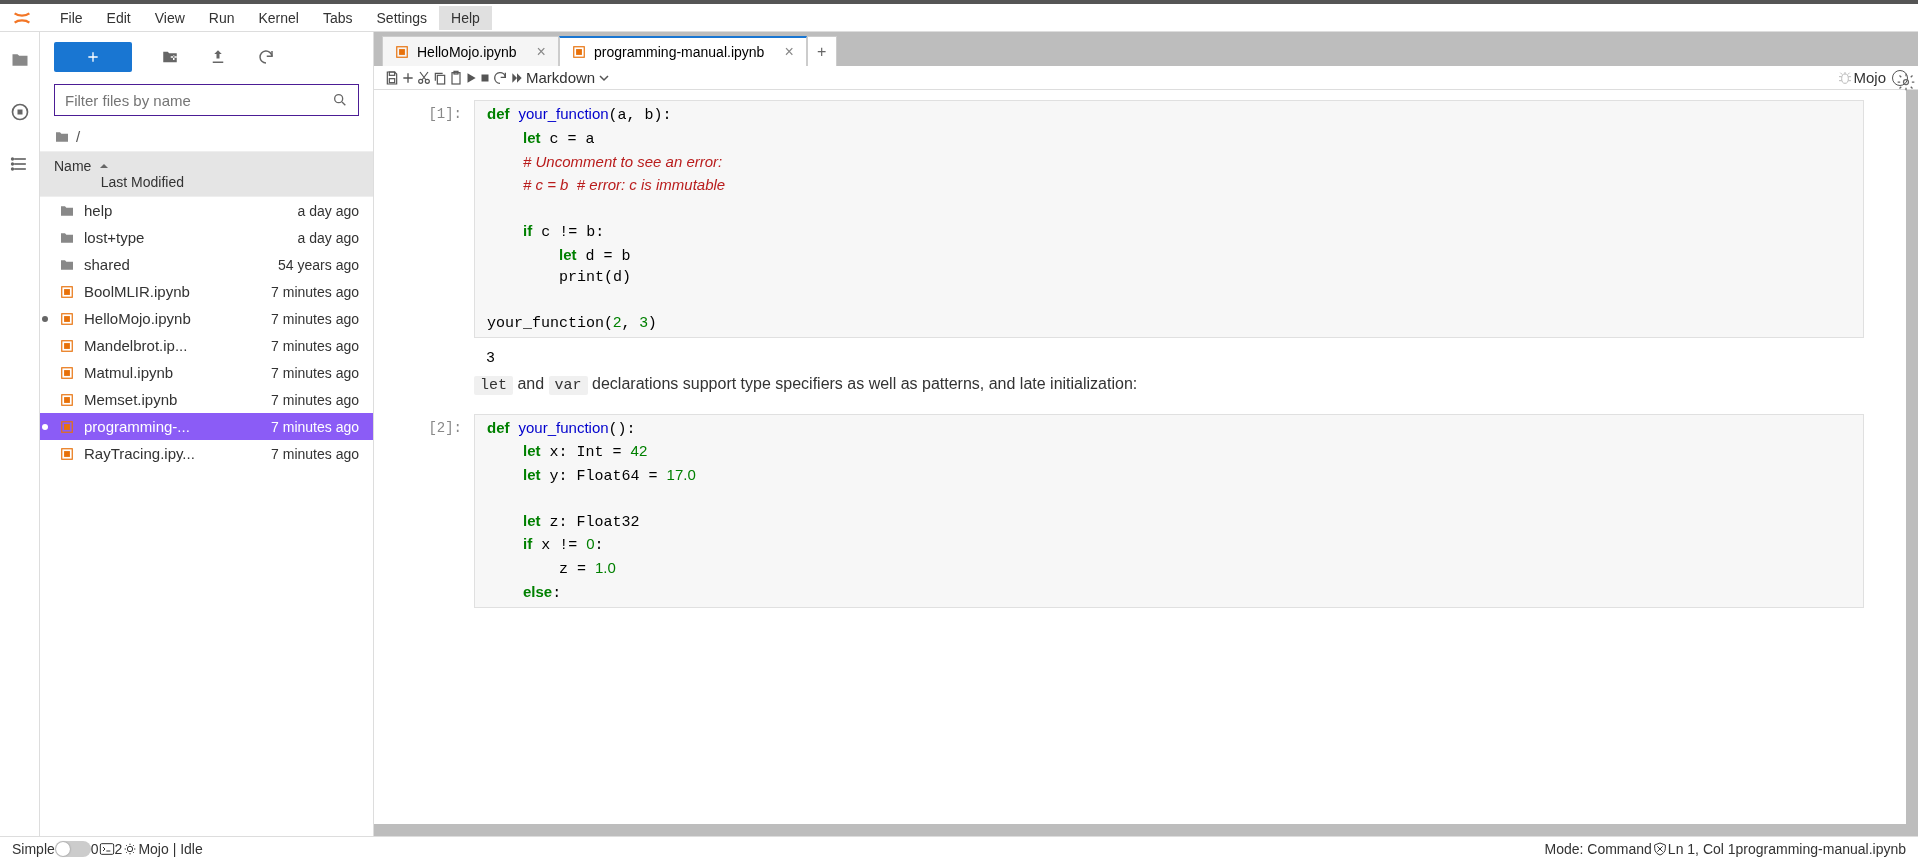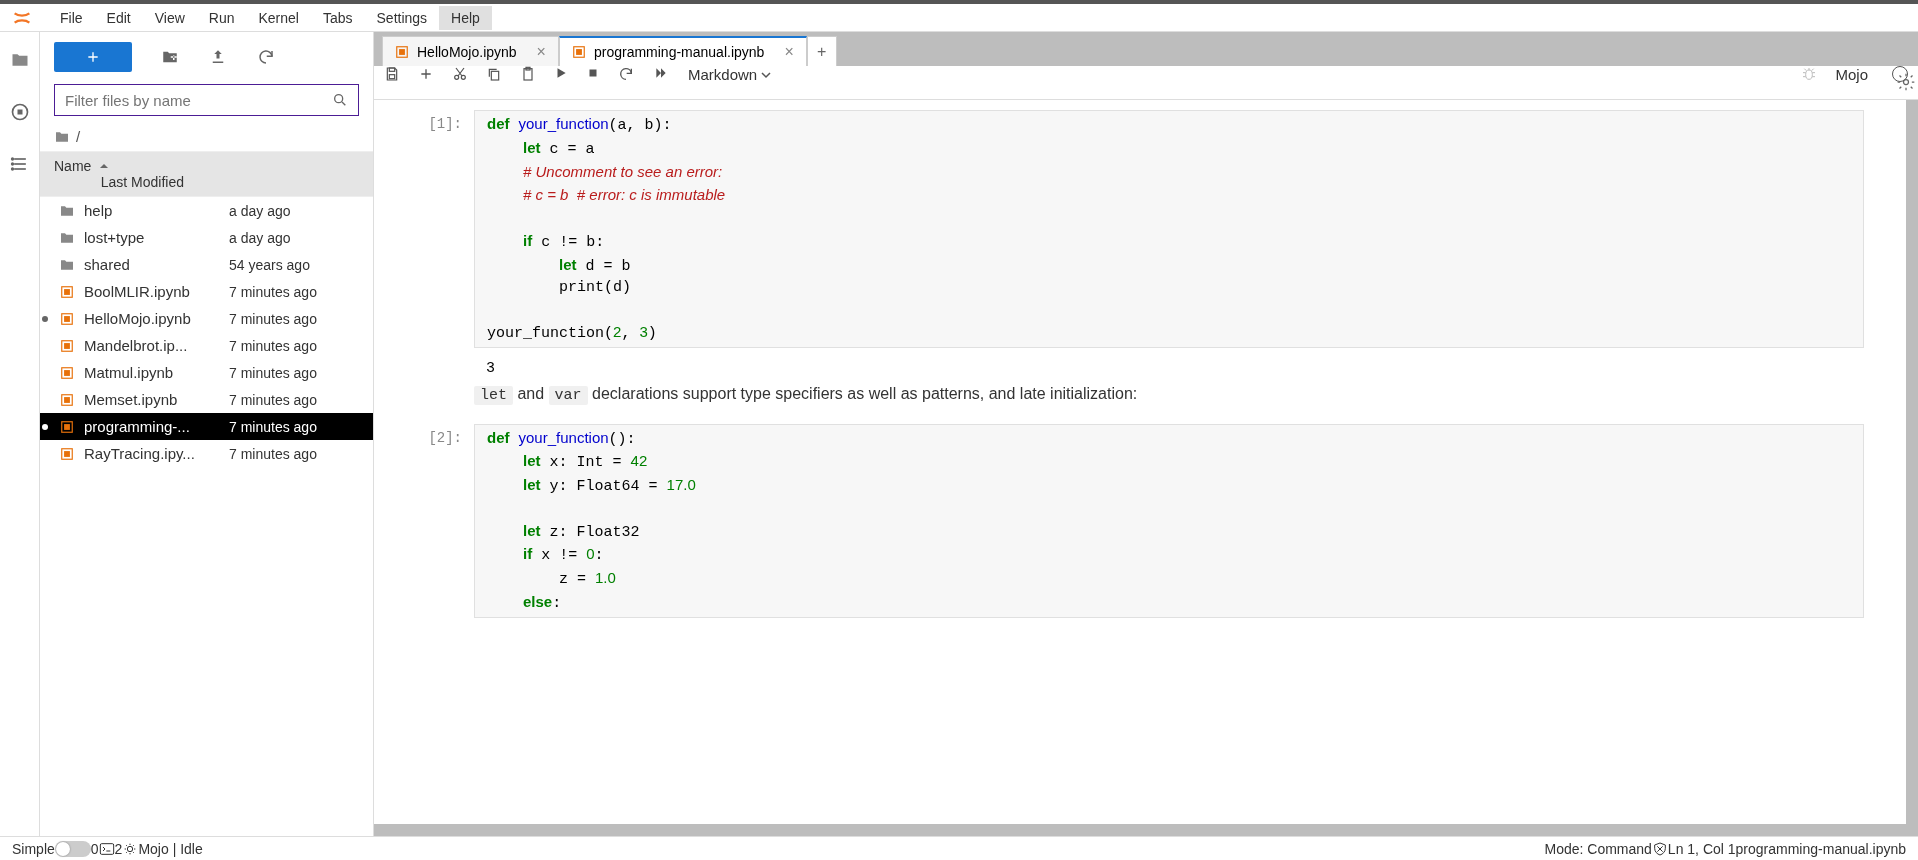--- a/index.html
+++ b/index.html
@@ -17,34 +17,34 @@
 .new-btn { width: 78px; height: 30px; background: #1976d2; border-radius: 2px; display: flex; align-items: center; justify-content: center; color: #fff; cursor: pointer; }
 .tool-icon { width: 20px; height: 20px; color: #666; cursor: pointer; display: flex; align-items: center; justify-content: center; }
 .filter-box { margin: 6px 14px; border: 1px solid #4c1d95; height: 32px; display: flex; align-items: center; padding: 0 10px; }
 .filter-box input { border: none; outline: none; flex: 1; font-size: 15px; color: #333; }
 .breadcrumb { padding: 6px 14px; display: flex; align-items: center; gap: 6px; color: #555; font-size: 15px; }
 .file-header { display: flex; padding: 6px 14px; border-top: 1px solid #eee; border-bottom: 1px solid #eee; font-size: 14px; color: #333; background: #e5e5e5; flex-direction: column; }
 .file-header .col-name { flex: 1; display: flex; align-items: center; gap: 8px; }
 .file-header .col-mod { width: 130px; text-align: right; }
 .file-list { flex: 1; overflow: auto; }
 .file-row { display: flex; align-items: center; padding: 5px 14px; font-size: 15px; color: #333; cursor: pointer; position: relative; }
-.file-row.selected { background: #000000; color: #fff; }
+.file-row.selected { background: #8b5cf6; color: #fff; }
 .file-row .dot { position: absolute; left: 2px; width: 6px; height: 6px; border-radius: 50%; background: #666; }
 .file-row.selected .dot { background: #fff; }
 .file-row .file-icon { width: 18px; margin-left: 4px; margin-right: 8px; display: flex; align-items: center; justify-content: center; }
 .file-row .file-name { flex: 1; white-space: nowrap; overflow: hidden; text-overflow: ellipsis; }
-.file-row .file-mod { width: 130px; font-size: 14px; }
+.file-row .file-mod { width: 130px; text-align: right; font-size: 14px; }
 .work-area { flex: 1; display: flex; flex-direction: column; background: #bdbdbd; position: relative; }
 .tab-bar { display: flex; height: 34px; background: #bdbdbd; padding-top: 4px; padding-left: 8px; align-items: stretch; }
 .tab { display: flex; align-items: center; padding: 0 12px; font-size: 14px; background: #fff; border: 1px solid #ccc; border-bottom: none; gap: 8px; cursor: pointer; }
 .tab.inactive { background: #f5f5f5; }
 .tab.active { border-top: 2px solid #1976d2; }
 .tab .close-x { color: #888; font-size: 16px; margin-left: 12px; }
 .tab-add { width: 30px; display: flex; align-items: center; justify-content: center; background: #fff; border: 1px solid #ccc; border-bottom: none; cursor: pointer; color: #666; }
-.nb-toolbar { height: 34px; background: #fff; border-bottom: 1px solid #ddd; display: flex; align-items: flex-start; padding: 0 10px; gap: 18px; }
+.nb-toolbar { height: 24px; background: #fff; border-bottom: 1px solid #ddd; display: flex; align-items: center; padding: 0 10px; }
 .nb-toolbar .tb-icon { color: #555; cursor: pointer; display: flex; align-items: center; }
 .nb-toolbar .cell-type { font-size: 15px; color: #333; display: flex; align-items: center; gap: 4px; cursor: pointer; }
 .nb-toolbar .spacer { flex: 1; }
 .nb-toolbar .kernel-name { font-size: 15px; color: #333; margin-right: 6px; }
 .nb-toolbar .kernel-status { width: 16px; height: 16px; border: 1.5px solid #555; border-radius: 50%; }
 .notebook { flex: 1; background: #fff; overflow-y: scroll; padding: 10px 24px 10px 10px; margin: 0 12px 12px 0; }
 .md-text { font-size: 16px; color: #333; line-height: 1.6; margin: 0 0 16px 90px; max-width: 1380px; }
 .md-text code.inline { background: #f0f0f0; padding: 1px 6px; border-radius: 2px; font-family: "Courier New", monospace; font-size: 15px; }
 .cell { display: flex; margin-bottom: 8px; }
 .prompt { width: 90px; text-align: right; padding-right: 12px; font-family: "Courier New", monospace; font-size: 14px; color: #888; padding-top: 6px; }

